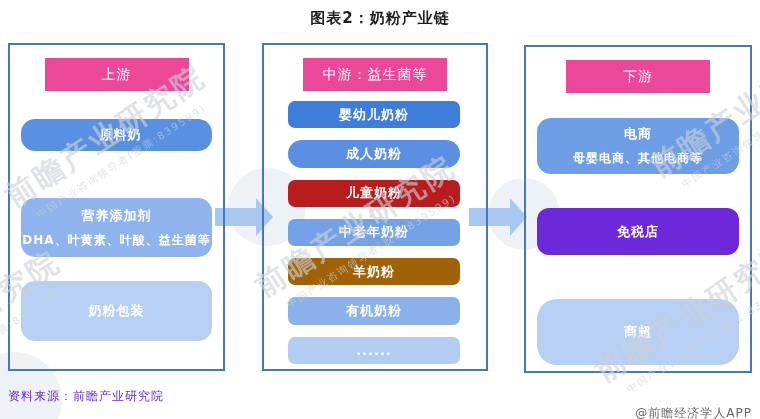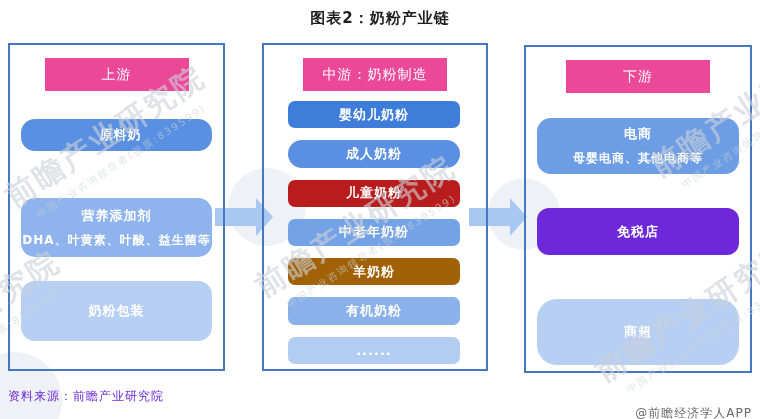--- a/index.html
+++ b/index.html
@@ -90,21 +90,21 @@
     <div class="box l-box2" style="background-color: rgb(143, 179, 236);">
       <span>营养添加剂</span>
       <span class="sub">DHA、叶黄素、叶酸、益生菌等</span>
     </div>
     <div class="box l-box3" style="background-color: rgb(182, 207, 243);">
       <span>奶粉包装</span>
     </div>
   </div>
 
   <div class="panel panel-mid">
-    <div class="hdr">中游：奶粉制造</div>
+    <div class="hdr">中游：益生菌等</div>
     <div class="mid-stack">
       <div class="mid-box" style="background-color: rgb(62, 126, 218);">婴幼儿奶粉</div>
       <div class="mid-box" style="background-color: rgb(90, 143, 225); border-radius: 14px;">成人奶粉</div>
       <div class="mid-box" style="background-color: #b91c1c;">儿童奶粉</div>
       <div class="mid-box" style="background-color: rgb(116, 162, 231);">中老年奶粉</div>
       <div class="mid-box" style="background-color: #a16207;">羊奶粉</div>
       <div class="mid-box" style="background-color: rgb(139, 177, 235);">有机奶粉</div>
       <div class="mid-box" style="background-color: rgb(179, 204, 242);">......</div>
     </div>
   </div>

